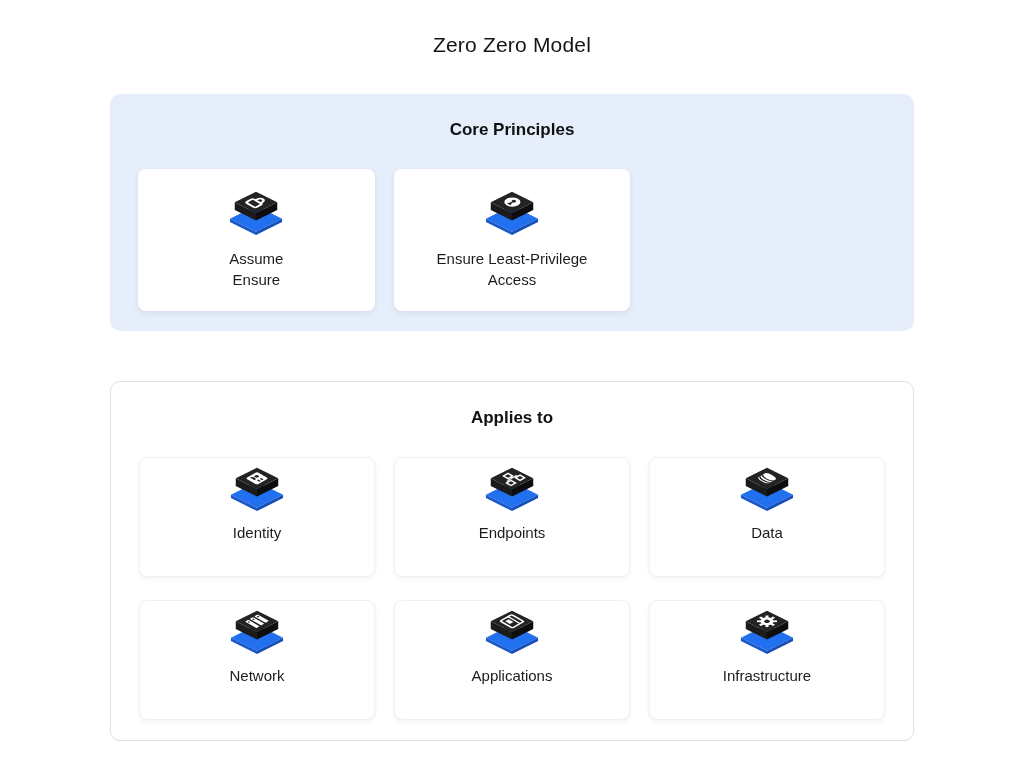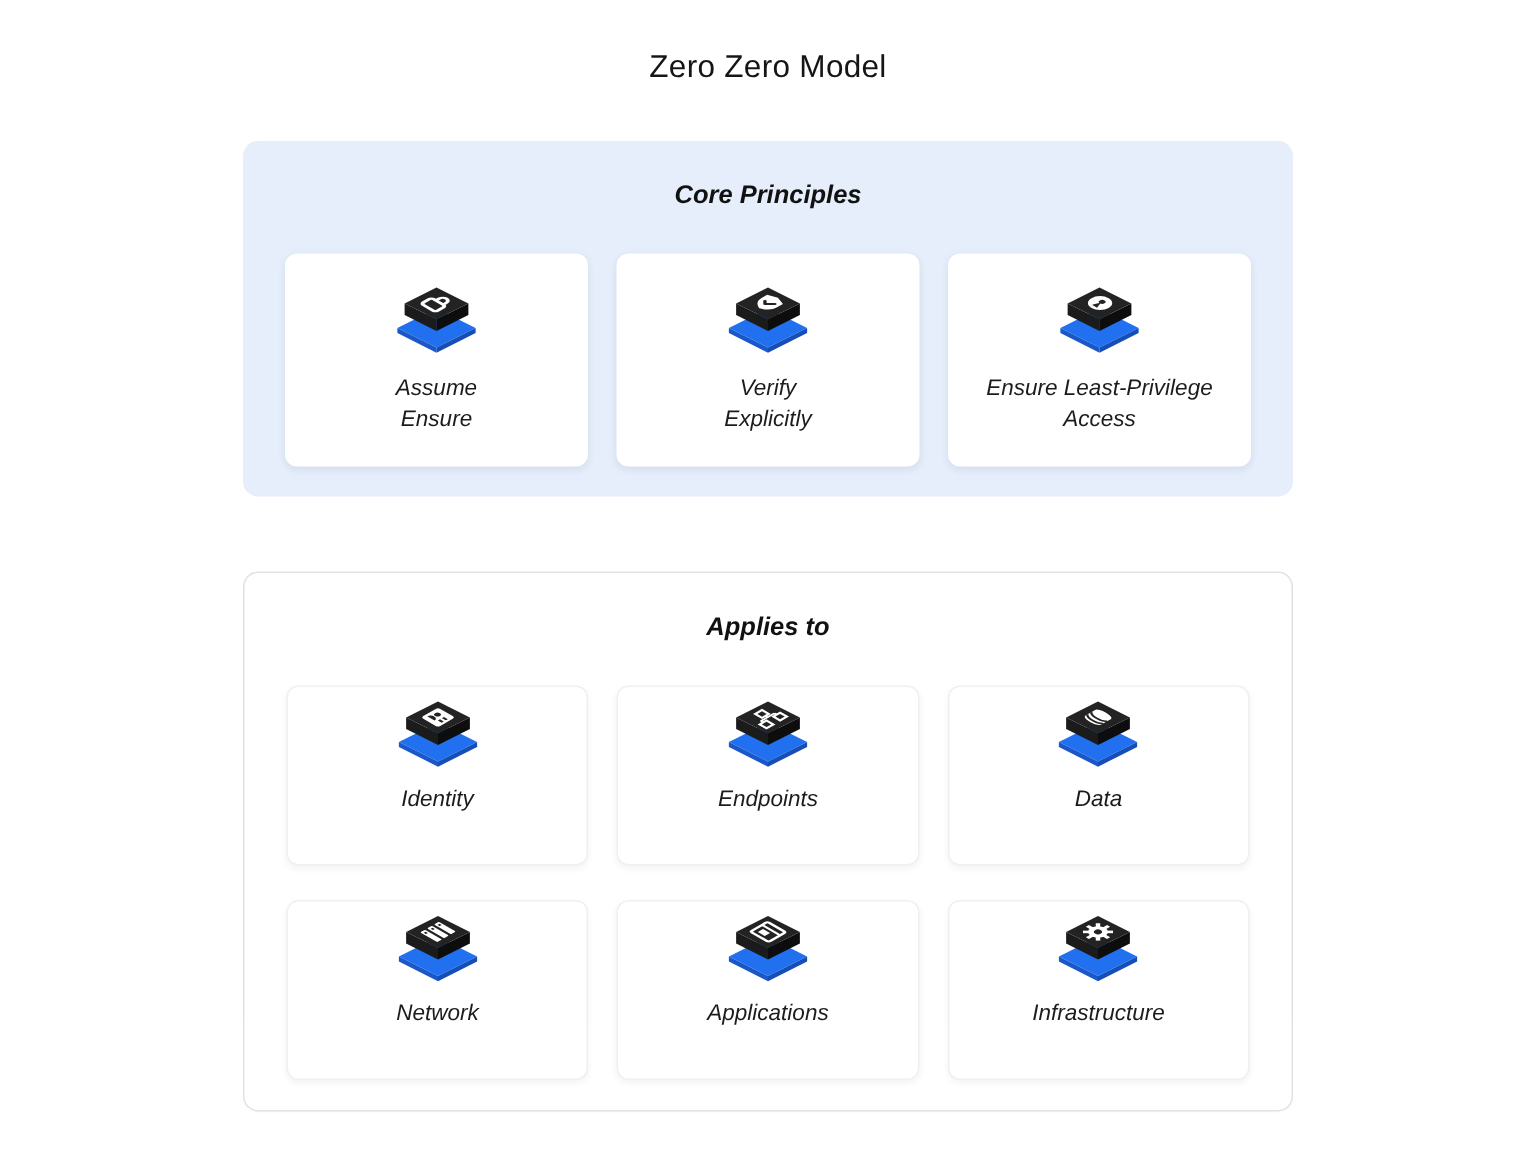--- a/index.html
+++ b/index.html
@@ -12,26 +12,25 @@
   }
   .page-title {
     text-align:center;
     padding-top:33px;
     font-size:21px;
     font-weight:500;
     letter-spacing:.2px;
     color:#151515;
   }
   .section {
-    width:700px;
+    width:804px;
     margin:0 auto;
     box-sizing:border-box;
     border-radius:10px;
     padding:22px 28px 20px 28px;
-    font-style:italic;
   }
   .section.highlight {
     background:#e5eefa;
     margin-top:37px;
   }
   .section.plain {
     background:#ffffff;
     border:1px solid #e2e2e2;
     margin-top:50px;
     box-shadow:0 1px 2px rgba(0,0,0,.02);
@@ -104,38 +103,20 @@
       </div>
       <div class="card">
         <span class="card-icon"><svg width="70" height="56" viewBox="0 0 72 58" aria-hidden="true">
     <polygon points="36,24.5 63,38 36,51.5 9,38" fill="#2170f0"></polygon>
     <polygon points="9,38 36,51.5 36,55 9,41.5" fill="#1a58ca"></polygon>
     <polygon points="36,51.5 63,38 63,41.5 36,55" fill="#164eb8"></polygon>
     <polygon points="14,21 36,32 36,40 14,29" fill="#1b1b1b"></polygon>
     <polygon points="36,32 58,21 58,29 36,40" fill="#0d0d0d"></polygon>
     <polygon points="36,10 58,21 36,32 14,21" fill="#232323"></polygon>
     <g transform="matrix(0.78,0.45,-0.78,0.45,36,10.2)">
-              <path d="M12 3.2 L19 5.8 V11 C19 15.2 16.2 17.8 12 19.6 C7.8 17.8 5 15.2 5 11 V5.8 Z" fill="#fff"></path>
-     <path d="M8.7 11.4 L11.1 13.8 L15.5 9.4" fill="none" stroke="#232323" stroke-width="2.1" stroke-linecap="round" stroke-linejoin="round"></path>
-            </g>
-  </svg></span>
-        <div class="card-label">
-          <div>Verify</div>
-          <div>Explicitly</div>
-        </div>
-      </div>
-      <div class="card">
-        <span class="card-icon"><svg width="70" height="56" viewBox="0 0 72 58" aria-hidden="true">
-    <polygon points="36,24.5 63,38 36,51.5 9,38" fill="#2170f0"></polygon>
-    <polygon points="9,38 36,51.5 36,55 9,41.5" fill="#1a58ca"></polygon>
-    <polygon points="36,51.5 63,38 63,41.5 36,55" fill="#164eb8"></polygon>
-    <polygon points="14,21 36,32 36,40 14,29" fill="#1b1b1b"></polygon>
-    <polygon points="36,32 58,21 58,29 36,40" fill="#0d0d0d"></polygon>
-    <polygon points="36,10 58,21 36,32 14,21" fill="#232323"></polygon>
-    <g transform="matrix(0.78,0.45,-0.78,0.45,36,10.2)">
               <circle cx="12" cy="11.5" r="7.6" fill="#fff"></circle>
      <circle cx="12" cy="9.6" r="2.1" fill="#232323"></circle>
      <path d="M12 10.6 L14.2 16.4 H9.8 Z" fill="#232323"></path>
             </g>
   </svg></span>
         <div class="card-label">
           <div>Ensure Least-Privilege</div>
           <div>Access</div>
         </div>
       </div>

